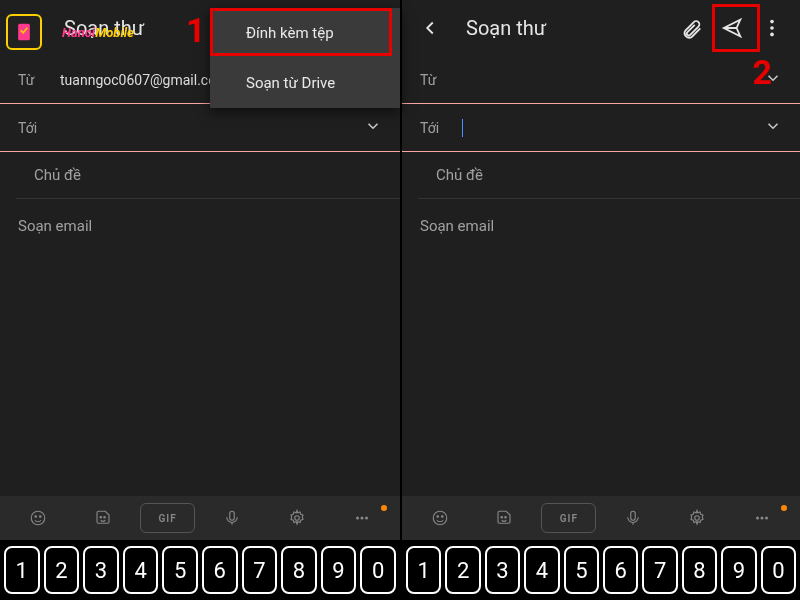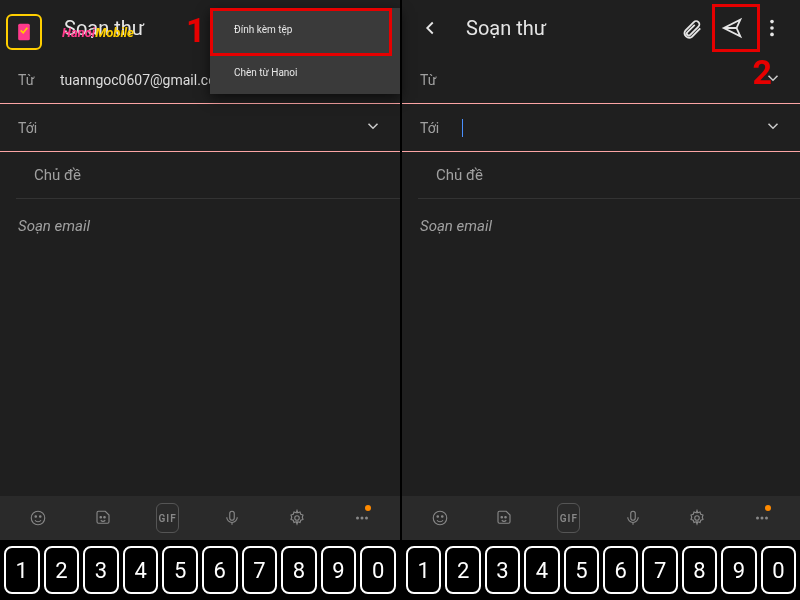--- a/index.html
+++ b/index.html
@@ -43,22 +43,22 @@
   .menu {
     position: absolute;
     top: 8px; right: 0;
     width: 190px;
     background: #3a3a3a;
     color: #e8e8e8;
     box-shadow: 0 4px 12px rgba(0,0,0,.6);
     z-index: 5;
   }
   .menu-item {
-    padding: 16px 24px;
-    font-size: 10px;
+    padding: 16px 36px;
+    font-size: 15px;
   }
 
   
   .field-row {
     display: flex;
     align-items: center;
     height: 48px;
     padding: 0 18px;
     font-size: 14px;
     color: #bdbdbd;
@@ -78,34 +78,33 @@
     color: #a0a0a0;
     font-size: 15px;
     border-bottom: 1px solid #333;
     margin-left: 16px;
   }
   .body-area {
     flex: 1;
     padding: 18px;
     color: #a0a0a0;
     font-size: 15px;
-    font-style: italic;
   }
 
   
   .kb-toolbar {
     height: 44px;
     background: #2a2a2a;
     display: flex;
     align-items: center;
     justify-content: space-around;
     padding: 0 6px;
   }
   .kb-toolbar .t-icon {
-    width: 23px; height: 30px;
+    width: 55px; height: 30px;
     display: flex; align-items: center; justify-content: center;
     color: #888;
     border-radius: 6px;
   }
   .kb-toolbar .t-icon.boxed { border: 1px solid #555; font-size: 10px; font-weight:600; letter-spacing:1px;}
   .kb-toolbar .t-icon svg { width: 18px; height: 18px; }
   .kb-toolbar .dots-badge { position: relative; }
   .kb-toolbar .dots-badge::after {
     content: ""; position: absolute; top: 2px; right: 2px;
     width: 6px; height: 6px; background: #ff8a00; border-radius: 50%;
@@ -203,21 +202,21 @@
           <path d="M8 10l3 3 5-6" stroke="#ffcf00" stroke-width="2" fill="none"></path>
         </svg>
     </div>
     <div class="logo-text">
       <span class="t1">Hanoi</span><span class="t2">Mobile</span>
     </div>
   </div>
 
   <div class="menu">
     <div class="menu-item">Đính kèm tệp</div>
-    <div class="menu-item">Chèn từ Hanoi</div>
+    <div class="menu-item">Soạn từ Drive</div>
   </div>
 
   <div class="annot-box" style="top:8px; left:210px; width:182px; height:48px;"></div>
   <div class="annot-num" style="top:10px; left:186px;">1</div>
 
   <div class="field-row">
     <span class="label">Từ</span>
     <span class="value">tuanngoc0607@gmail.cc</span>
   </div>
   <div class="field-row">

